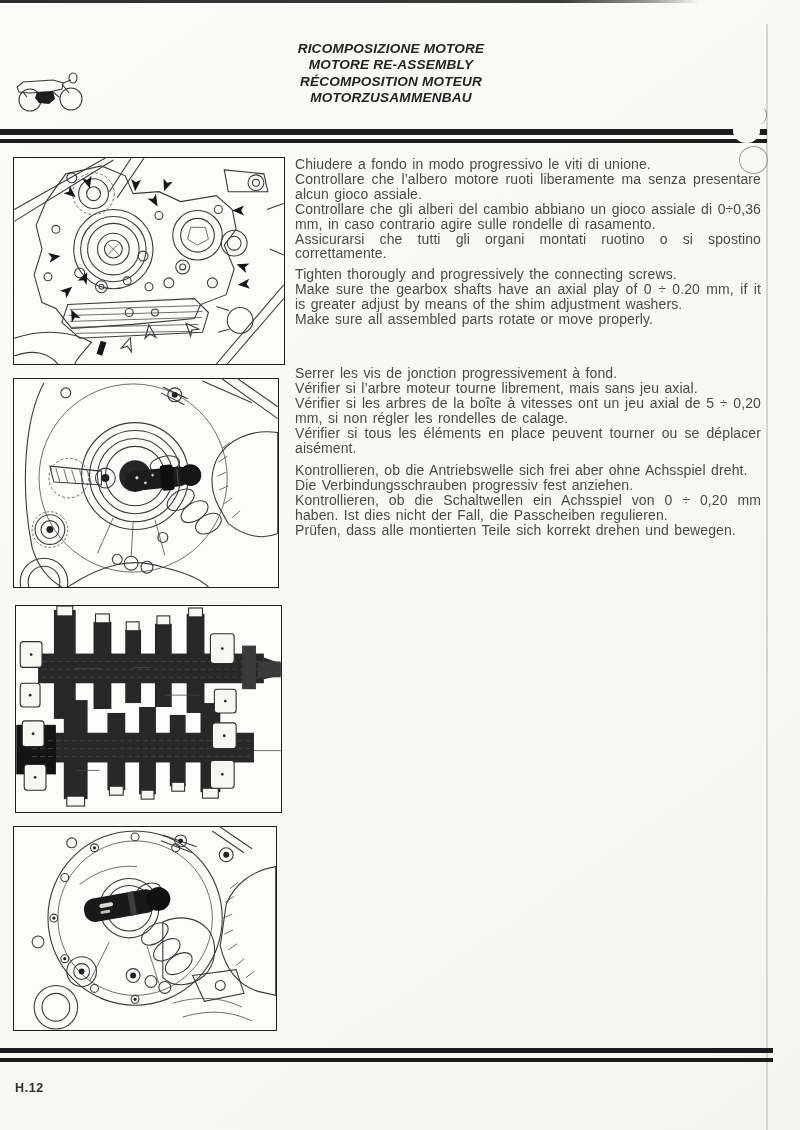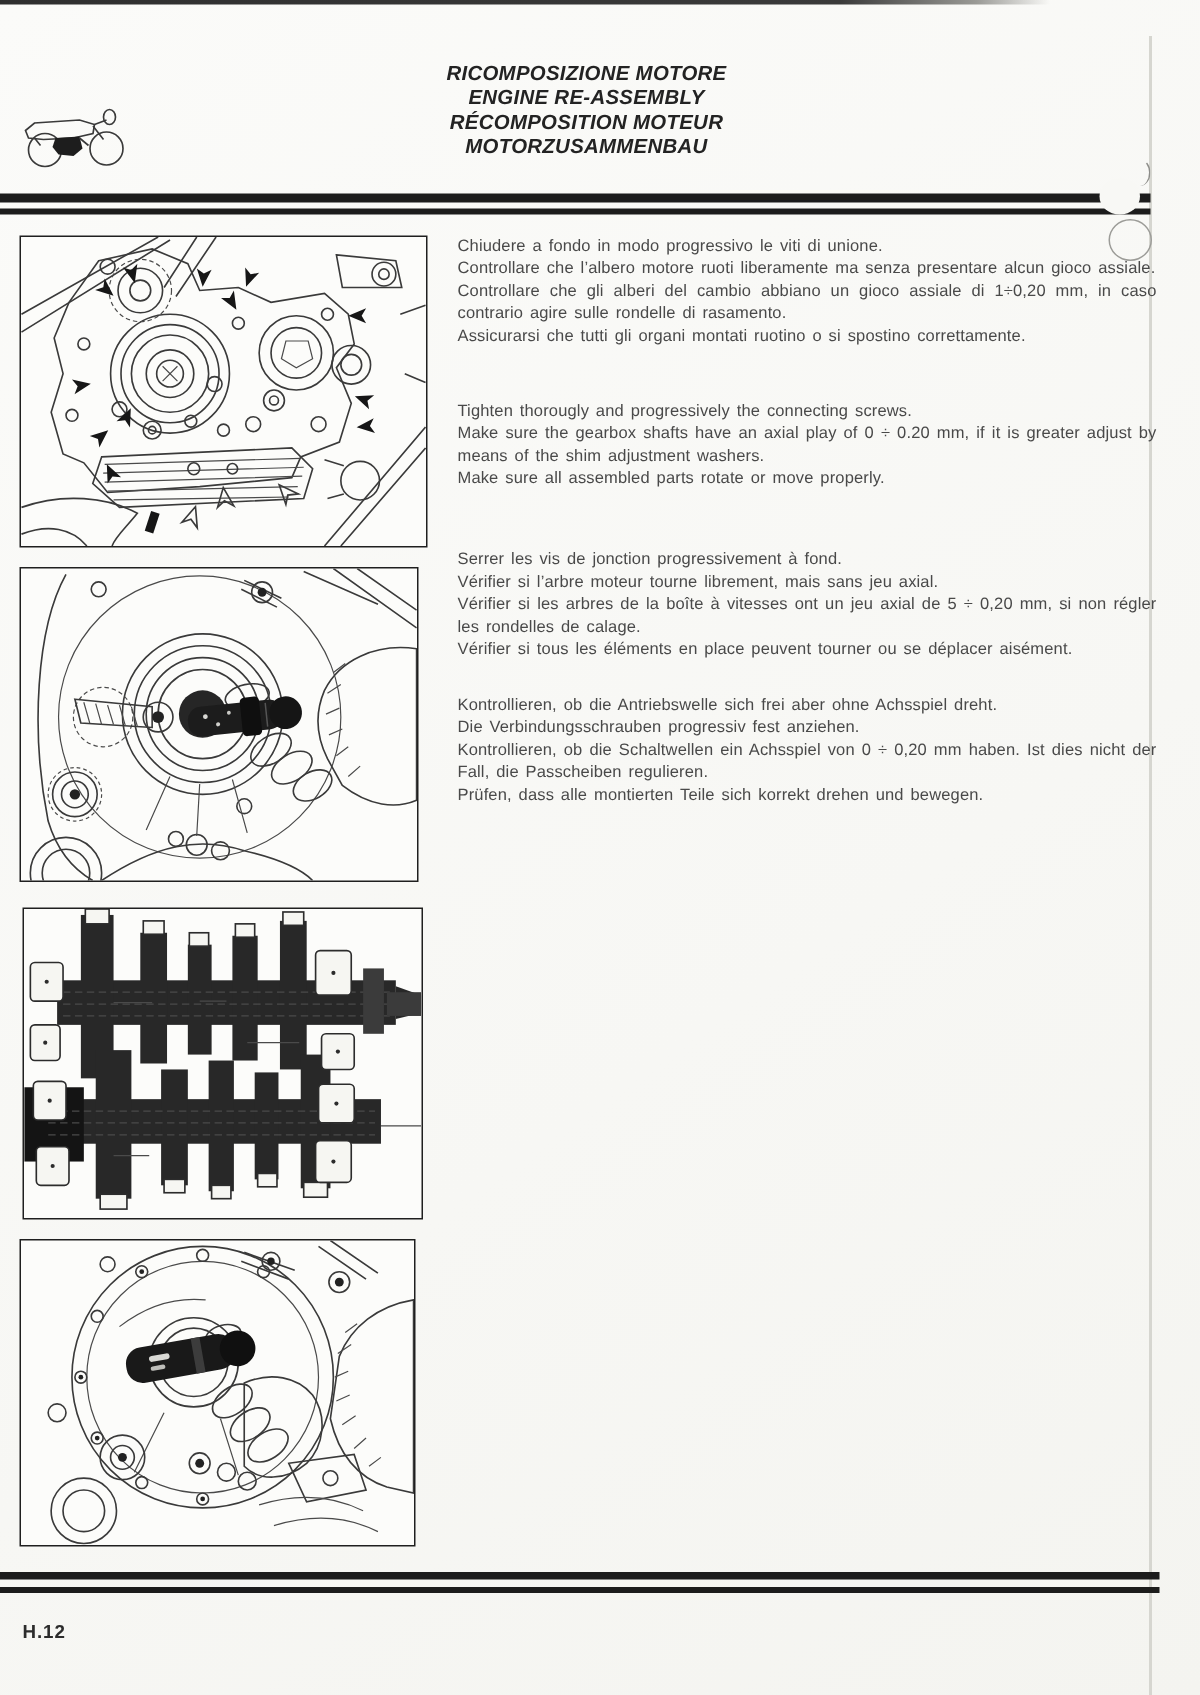--- a/index.html
+++ b/index.html
@@ -30,21 +30,21 @@
   .curl-tip{left:753px;top:106px;width:13px;height:17px;border-radius:50%;
     border-right:1.6px solid #8d8d89;border-top:1.4px solid transparent;background:transparent;}
   
   .fig{border:1.6px solid #1f1f1f;background:#fcfcfa;box-sizing:border-box;}
   .fig svg{display:block;width:100%;height:100%;}
   .fig1{left:13px;top:157px;width:272px;height:208px;}
   .fig2{left:13px;top:378px;width:266px;height:210px;}
   .fig3{left:15px;top:605px;width:267px;height:208px;}
   .fig4{left:13px;top:826px;width:264px;height:205px;}
   
-  .lang{left:305px;width:466px;font-size:11px;line-height:14.9px;color:#494949;
+  .lang{left:295px;width:466px;font-size:14px;line-height:14.9px;color:#494949;
     word-spacing:1.4px;letter-spacing:.1px;}
   .lang p{margin:0;text-align:justify;}
   .pagenum{left:15px;top:1081px;font-weight:bold;font-size:12.5px;color:#2c2c2c;letter-spacing:.6px;text-align:center;}
   .ln{stroke:#3a3a3a;stroke-width:1.1;fill:none;}
   .lnt{stroke:#4a4a4a;stroke-width:.8;fill:none;}
   .blk{fill:#1d1d1d;}
 </style>
 </head>
 <body>
 
@@ -58,21 +58,21 @@
     <path class="ln" d="M4,16 L10,11 L40,9 L50,12 L49,18 L36,21 L16,22 L6,21 Z"></path>
     <path class="ln" d="M49,13 L56,22 M50,12 L58,9"></path>
     <ellipse cx="60" cy="7" rx="4" ry="5" class="ln"></ellipse>
     <path class="blk" d="M24,21 L40,20 L42,28 L36,33 L26,32 L22,27 Z"></path>
     <path class="ln" d="M10,21 L14,26 M40,21 L46,26"></path>
   </svg>
 </div>
 
 <div class="abs titles">
   <div>RICOMPOSIZIONE MOTORE</div>
-  <div>ENGINE RE-ASSEMBLY</div>
+  <div>MOTORE RE-ASSEMBLY</div>
   <div>RÉCOMPOSITION MOTEUR</div>
   <div>MOTORZUSAMMENBAU</div>
 </div>
 
 <div class="abs rule hrule1"></div>
 <div class="abs rule hrule2"></div>
 <div class="abs curl-notch"></div>
 <div class="abs curl-ring"></div>
 <div class="abs curl-tip"></div>
 
@@ -315,21 +315,21 @@
       <circle cx="120" cy="150" r="3" fill="#222"></circle>
     <circle cx="138" cy="156" r="6" class="ln"></circle>
       <circle cx="152" cy="162" r="6" class="ln"></circle>
     <path class="lnt" d="M160,178 C186,170 210,172 230,182 M170,192 C196,184 220,186 240,196"></path>
   </svg>
 </div>
 
 <div class="abs lang" style="top:157px">
   <p>Chiudere a fondo in modo progressivo le viti di unione.</p>
   <p>Controllare che l’albero motore ruoti liberamente ma senza presentare alcun gioco assiale.</p>
-  <p>Controllare che gli alberi del cambio abbiano un gioco assiale di 1÷0,20 mm, in caso contrario agire sulle rondelle di rasamento.</p>
+  <p>Controllare che gli alberi del cambio abbiano un gioco assiale di 0÷0,36 mm, in caso contrario agire sulle rondelle di rasamento.</p>
   <p>Assicurarsi che tutti gli organi montati ruotino o si spostino correttamente.</p>
 </div>
 
 <div class="abs lang" style="top:267px">
   <p>Tighten thorougly and progressively the connecting screws.</p>
   <p>Make sure the gearbox shafts have an axial play of 0 ÷ 0.20 mm, if it is greater adjust by means of the shim adjustment washers.</p>
   <p>Make sure all assembled parts rotate or move properly.</p>
 </div>
 
 <div class="abs lang" style="top:366px">

